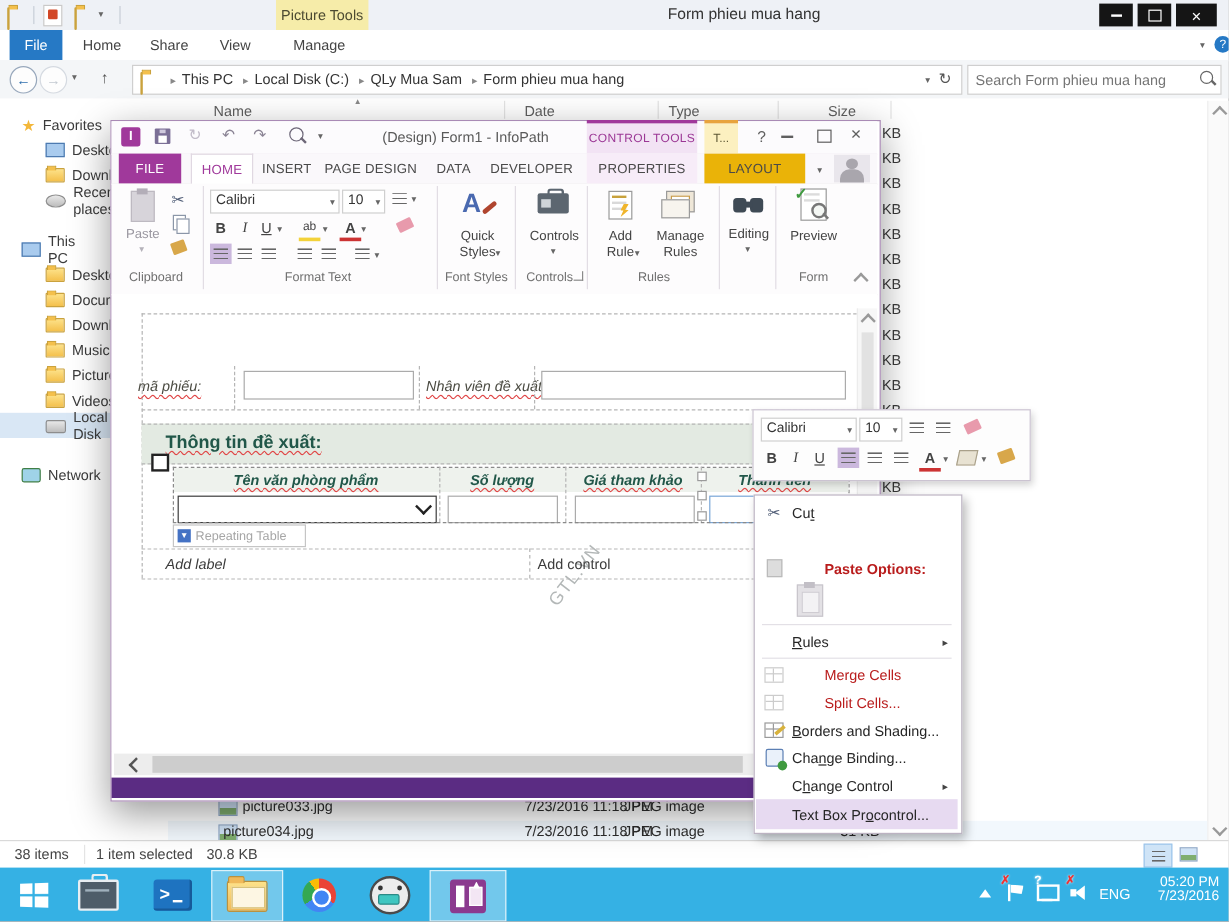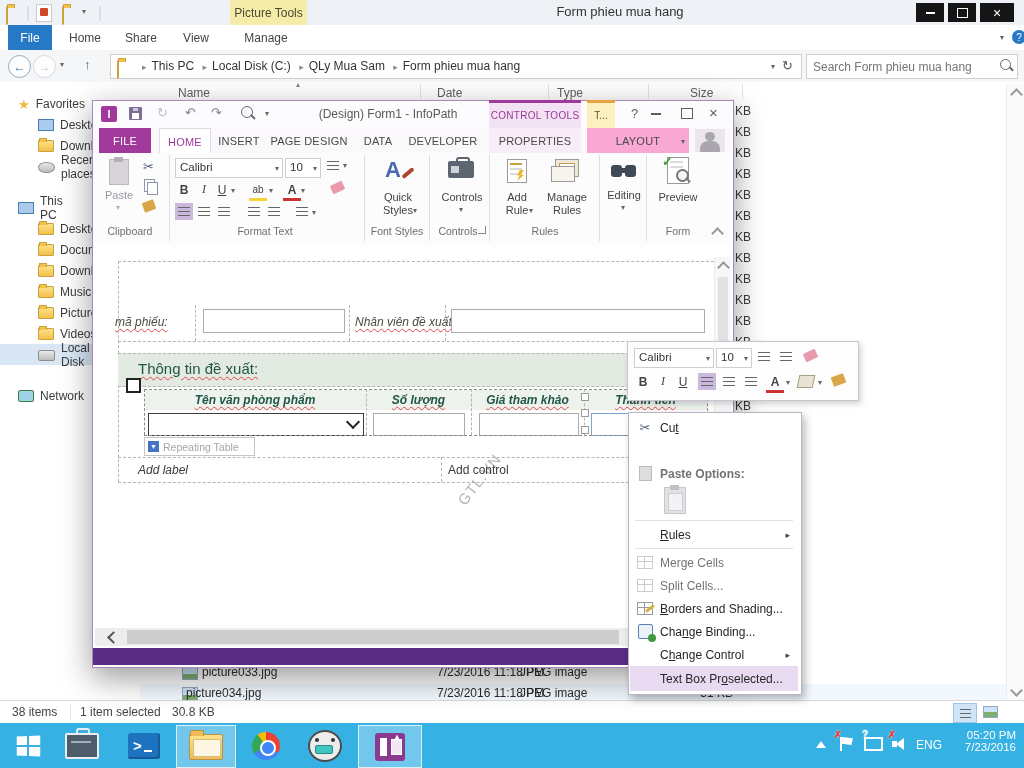--- a/index.html
+++ b/index.html
@@ -46,21 +46,21 @@
   .drop{font-size:8px;color:#666;}
   .chevL{width:7px;height:7px;border-left:2px solid #555;border-bottom:2px solid #555;transform:rotate(45deg);}
   .chevU{width:7px;height:7px;border-left:2px solid #999;border-top:2px solid #999;transform:rotate(45deg);}
   .handle{width:6px;height:6px;background:#fff;border:1px solid #9a9a9a;}
   
   #minibar{left:627px;top:341px;width:230px;height:58px;background:#fdfdfd;border:1px solid #cbc3d1;box-shadow:2px 3px 6px rgba(0,0,0,.18);}
   
   #ctxmenu{left:628px;top:412px;width:172px;height:281px;background:#fff;border:1px solid #bcb3c2;box-shadow:3px 4px 8px rgba(0,0,0,.28);}
   .cm-item{left:1px;width:168px;height:23px;display:flex;align-items:center;font-size:12px;color:#262626;}
   .cm-ico{width:30px;flex:none;display:flex;align-items:center;justify-content:center;}
-  .cm-dis{color:#737373;}
+  .cm-dis{color:#b91c1c;gap:27px;}
   .cm-sep{left:6px;width:158px;border-top:1px solid #e3e0e6;}
   .cm-arrow{position:absolute;right:8px;font-size:9px;color:#444;}
   .gridico{width:14px;height:11px;border:1px solid #9a9a9a;background:linear-gradient(#fff,#fff);position:relative;}
   .gridico:before{content:"";position:absolute;left:0;right:0;top:4px;border-top:1px solid #9a9a9a;}
   .gridico:after{content:"";position:absolute;top:0;bottom:0;left:6px;border-left:1px solid #9a9a9a;}
   
   #taskbar{left:0;top:723px;width:1024px;height:45px;background:#35b1e4;}
   .tslot{top:2px;height:41px;display:flex;align-items:center;justify-content:center;}
   .tslot.on{background:rgba(255,255,255,.30);border:1px solid rgba(255,255,255,.75);}
   .trayico{position:relative;width:18px;height:14px;}
@@ -313,21 +313,21 @@
         </div>
       <div class="abs iptab" style="left:264px;width:42px">
           <span>DATA</span>
         </div>
       <div class="abs iptab" style="left:312px;width:76px">
           <span>DEVELOPER</span>
         </div>
       <div class="abs iptab" style="left:396px;width:92px;background:#f7ecf8">
           <span>PROPERTIES</span>
         </div>
-      <div class="abs iptab" style="left:494px;width:102px;background:#f9a8d4">
+      <div class="abs iptab" style="left:494px;width:84px;background:#eab308">
           <span>LAYOUT</span>
         </div>
       <span class="abs drop" style="left:588px;top:9px">▾</span>
       <div class="abs" style="left:602px;top:1px;width:30px;height:23px;background:#e9e6ec">
         <span class="abs" style="left:10px;top:3px;width:10px;height:9px;border-radius:50%;background:#a9a6ad"></span>
         <span class="abs" style="left:5px;top:12px;width:20px;height:11px;border-radius:8px 8px 0 0;background:#a9a6ad"></span>
       </div>
     </div>
 
     <div class="abs" style="left:0;top:52px;width:638px;height:92px;background:#fdfcfd;border-bottom:1px solid #e0dae2">
@@ -479,21 +479,21 @@
       <div class="abs inputbox" style="left:110px;top:64px;width:140px;height:22px"></div>
       <div class="abs dashV" style="left:256px;top:60px;height:36px"></div>
       <span class="abs txt itl squig" style="left:262px;top:70px;font-size:12px;color:#4b4b42">Nhân viên đề xuất:</span>
       <div class="abs dashV" style="left:352px;top:60px;height:36px"></div>
       <div class="abs inputbox" style="left:358px;top:64px;width:252px;height:22px"></div>
       <div class="abs dashH" style="left:25px;top:96px;width:596px"></div>
 
       <span class="abs txt" style="left:356px;top:226px;font-size:15px;color:#9aa0a0;opacity:.75;letter-spacing:1px;transform:rotate(-52deg)">GTL.VN</span>
 
       <div class="abs band" style="left:25px;top:108px;width:596px;height:32px">
-        <span class="abs txt grn squig" style="left:20px;top:6px;font-size:15px;font-weight:normal">Thông tin đề xuất:</span>
+        <span class="abs txt grn squig" style="left:20px;top:6px;font-size:15px;font-weight:bold">Thông tin đề xuất:</span>
       </div>
       <span class="abs" style="left:33px;top:133px;width:11px;height:11px;background:#fff;border:2px solid #222"></span>
 
       <div class="abs dashHd" style="left:51px;top:144px;width:563px"></div>
       <div class="abs dashVd" style="left:51px;top:144px;height:46px"></div>
       <div class="abs dashVd" style="left:614px;top:144px;height:46px"></div>
       <div class="abs" style="left:52px;top:145px;width:562px;height:20px;background:#eef2ed"></div>
       <span class="abs txt itl squig grn" style="left:52px;top:148px;width:220px;text-align:center;font-size:12px;font-weight:bold">Tên văn phòng phẩm</span>
       <span class="abs txt itl squig grn" style="left:273px;top:148px;width:105px;text-align:center;font-size:12px;font-weight:bold">Số lượng</span>
       <span class="abs txt itl squig grn" style="left:378px;top:148px;width:113px;text-align:center;font-size:12px;font-weight:bold">Giá tham khảo</span>
@@ -634,21 +634,21 @@
         </span>
       <span><span>Cha</span><span class="u">n</span><span>ge Binding...</span></span>
     </div>
     <div class="abs cm-item" style="top:230px">
       <span class="cm-ico"></span>
       <span><span>C</span><span class="u">h</span><span>ange Control</span></span>
       <span class="cm-arrow">▸</span>
     </div>
     <div class="abs cm-item" style="top:253px;height:25px;background:#e7daf1">
       <span class="cm-ico"></span>
-      <span><span>Text Box Pr</span><span class="u">o</span><span>selected...</span></span>
+      <span><span>Text Box Pr</span><span class="u">o</span><span>control...</span></span>
     </div>
   </div>
 
   <div id="taskbar" class="abs">
     <div class="abs tslot" style="left:0;width:55px">
       <span style="display:grid;grid-template-columns:11px 11px;grid-template-rows:9px 9px;gap:2px;transform:perspective(60px) rotateY(-12deg)">
         <span style="background:#fff"></span>
           <span style="background:#fff"></span>
           <span style="background:#fff"></span>
           <span style="background:#fff"></span>

